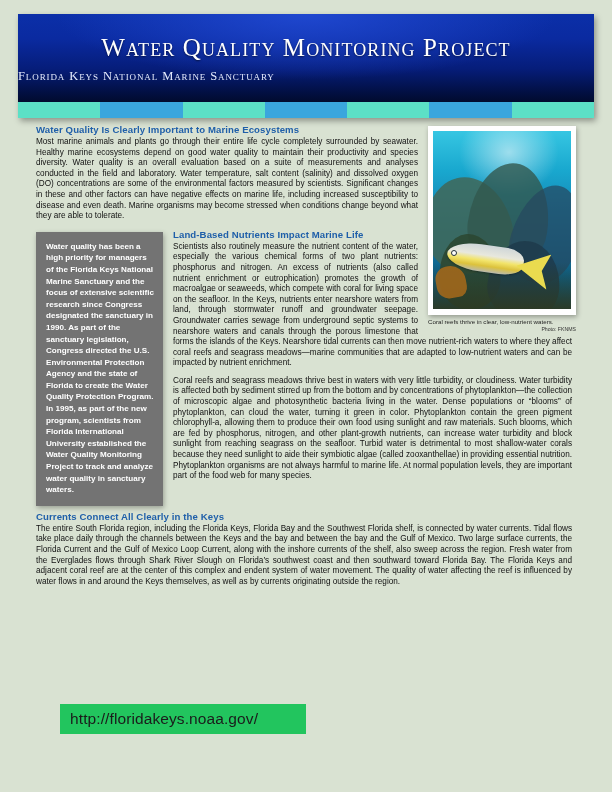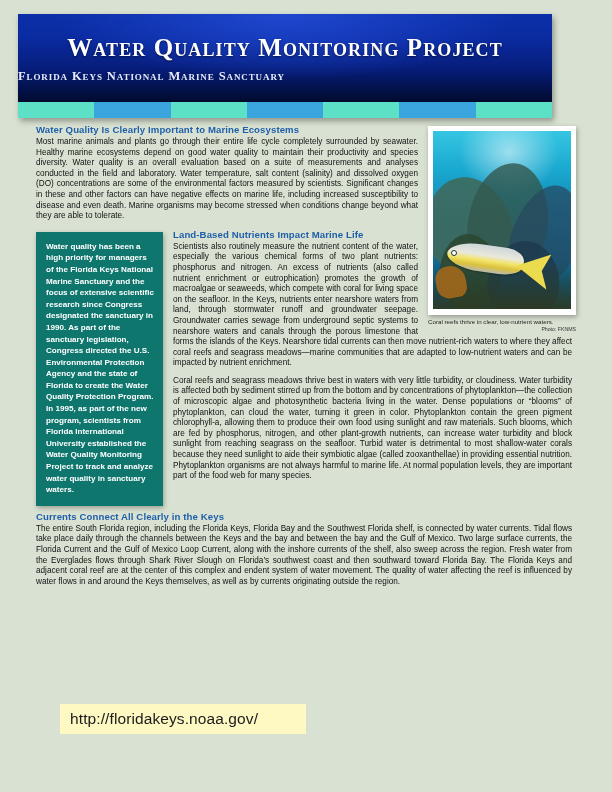--- a/index.html
+++ b/index.html
@@ -13,24 +13,23 @@
     font-family: "Liberation Sans", sans-serif;
     overflow: hidden;
     position: relative;
   }
 
   
   .banner-wrap {
     position: absolute;
     left: 18px;
     top: 14px;
-    width: 534px;
+    width: 576px;
     height: 104px;
     box-shadow: 2px 3px 6px rgba(0,0,0,0.35);
-    font-weight: bold;
   }
   .banner {
     position: absolute;
     left: 0; top: 0;
     width: 100%;
     height: 88px;
     background:
       radial-gradient(ellipse 70% 120% at 50% 0%, #1f47cf 0%, rgba(31,71,207,0) 62%),
       linear-gradient(to bottom, #0b2fa8 0%, #0a2aa0 28%, #061d7a 62%, #021045 88%, #010b2e 100%);
     overflow: hidden;
@@ -193,41 +192,41 @@
     line-height: 7px;
     color: #333333;
     text-align: right;
   }
 
   
   .quote-float {
     float: left;
     width: 127px;
     margin: 3px 10px 5px 0;
-    background: #0f766e;
+    background: #737373;
     box-shadow: 1px 2px 5px rgba(0,0,0,0.3);
     padding: 9px 8px 10px 10px;
     box-sizing: border-box;
   }
   .quote-text {
     color: #ffffff;
     font-size: 8.1px;
     line-height: 11.6px;
     font-weight: bold;
     text-align: left;
   }
 
   
   .url-box {
     position: absolute;
     left: 60px;
     top: 704px;
     width: 246px;
     height: 30px;
-    background: #fef9c3;
+    background: #22c55e;
     display: flex;
     align-items: center;
     padding-left: 10px;
     box-sizing: border-box;
   }
   .url-text {
     font-size: 15.5px;
     color: #1b1b1b;
     letter-spacing: 0.1px;
   }

